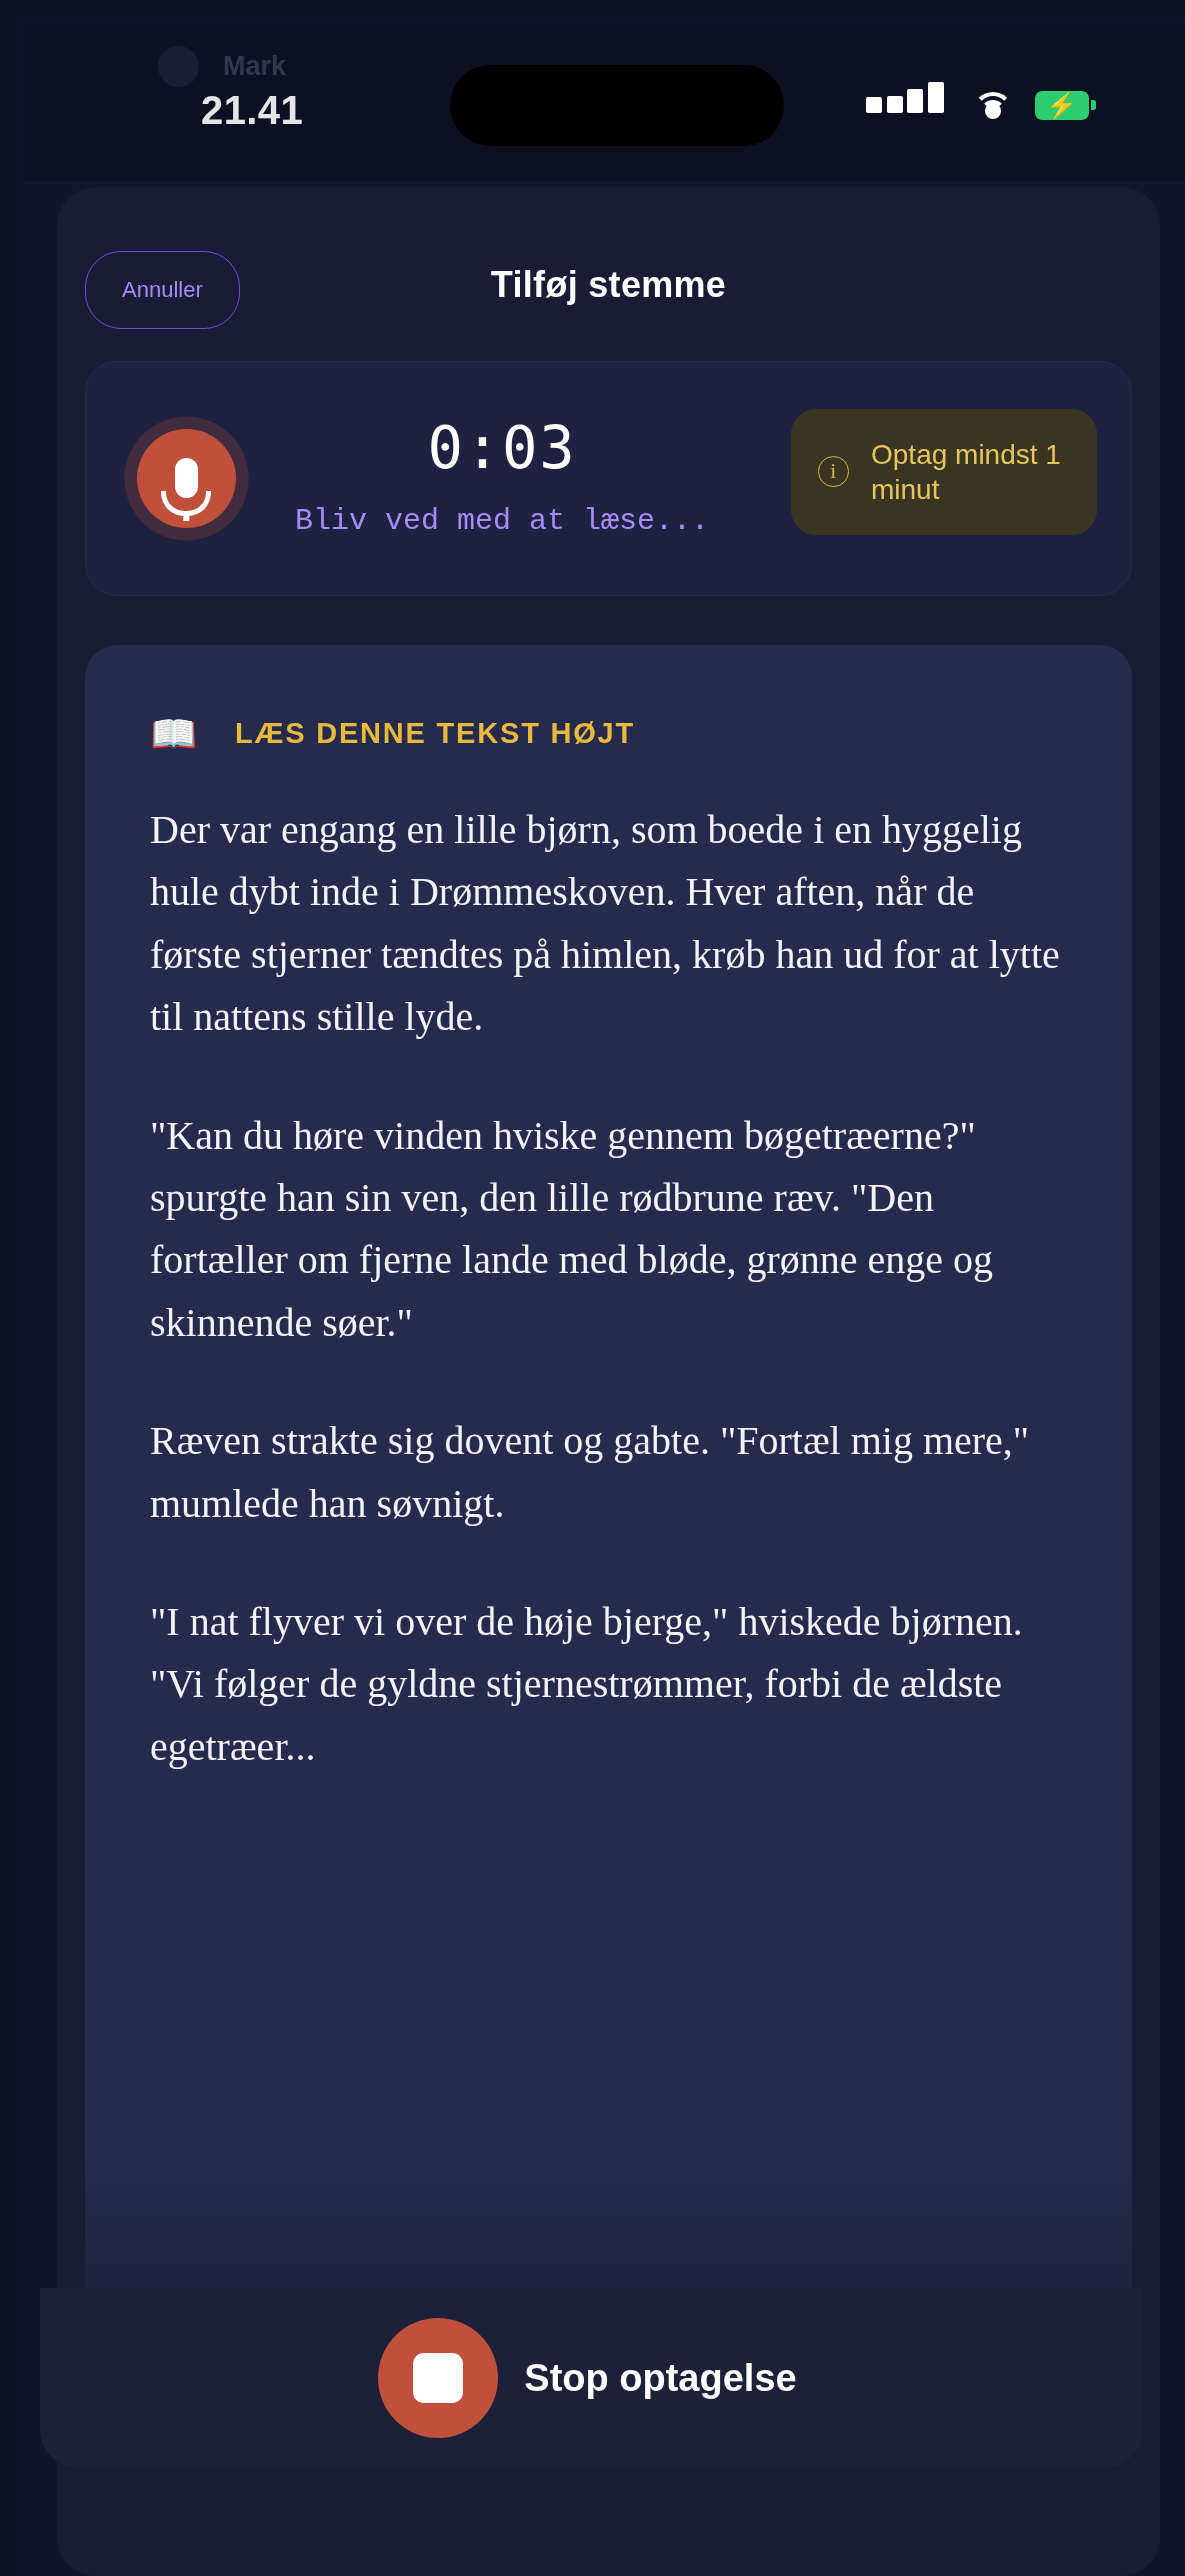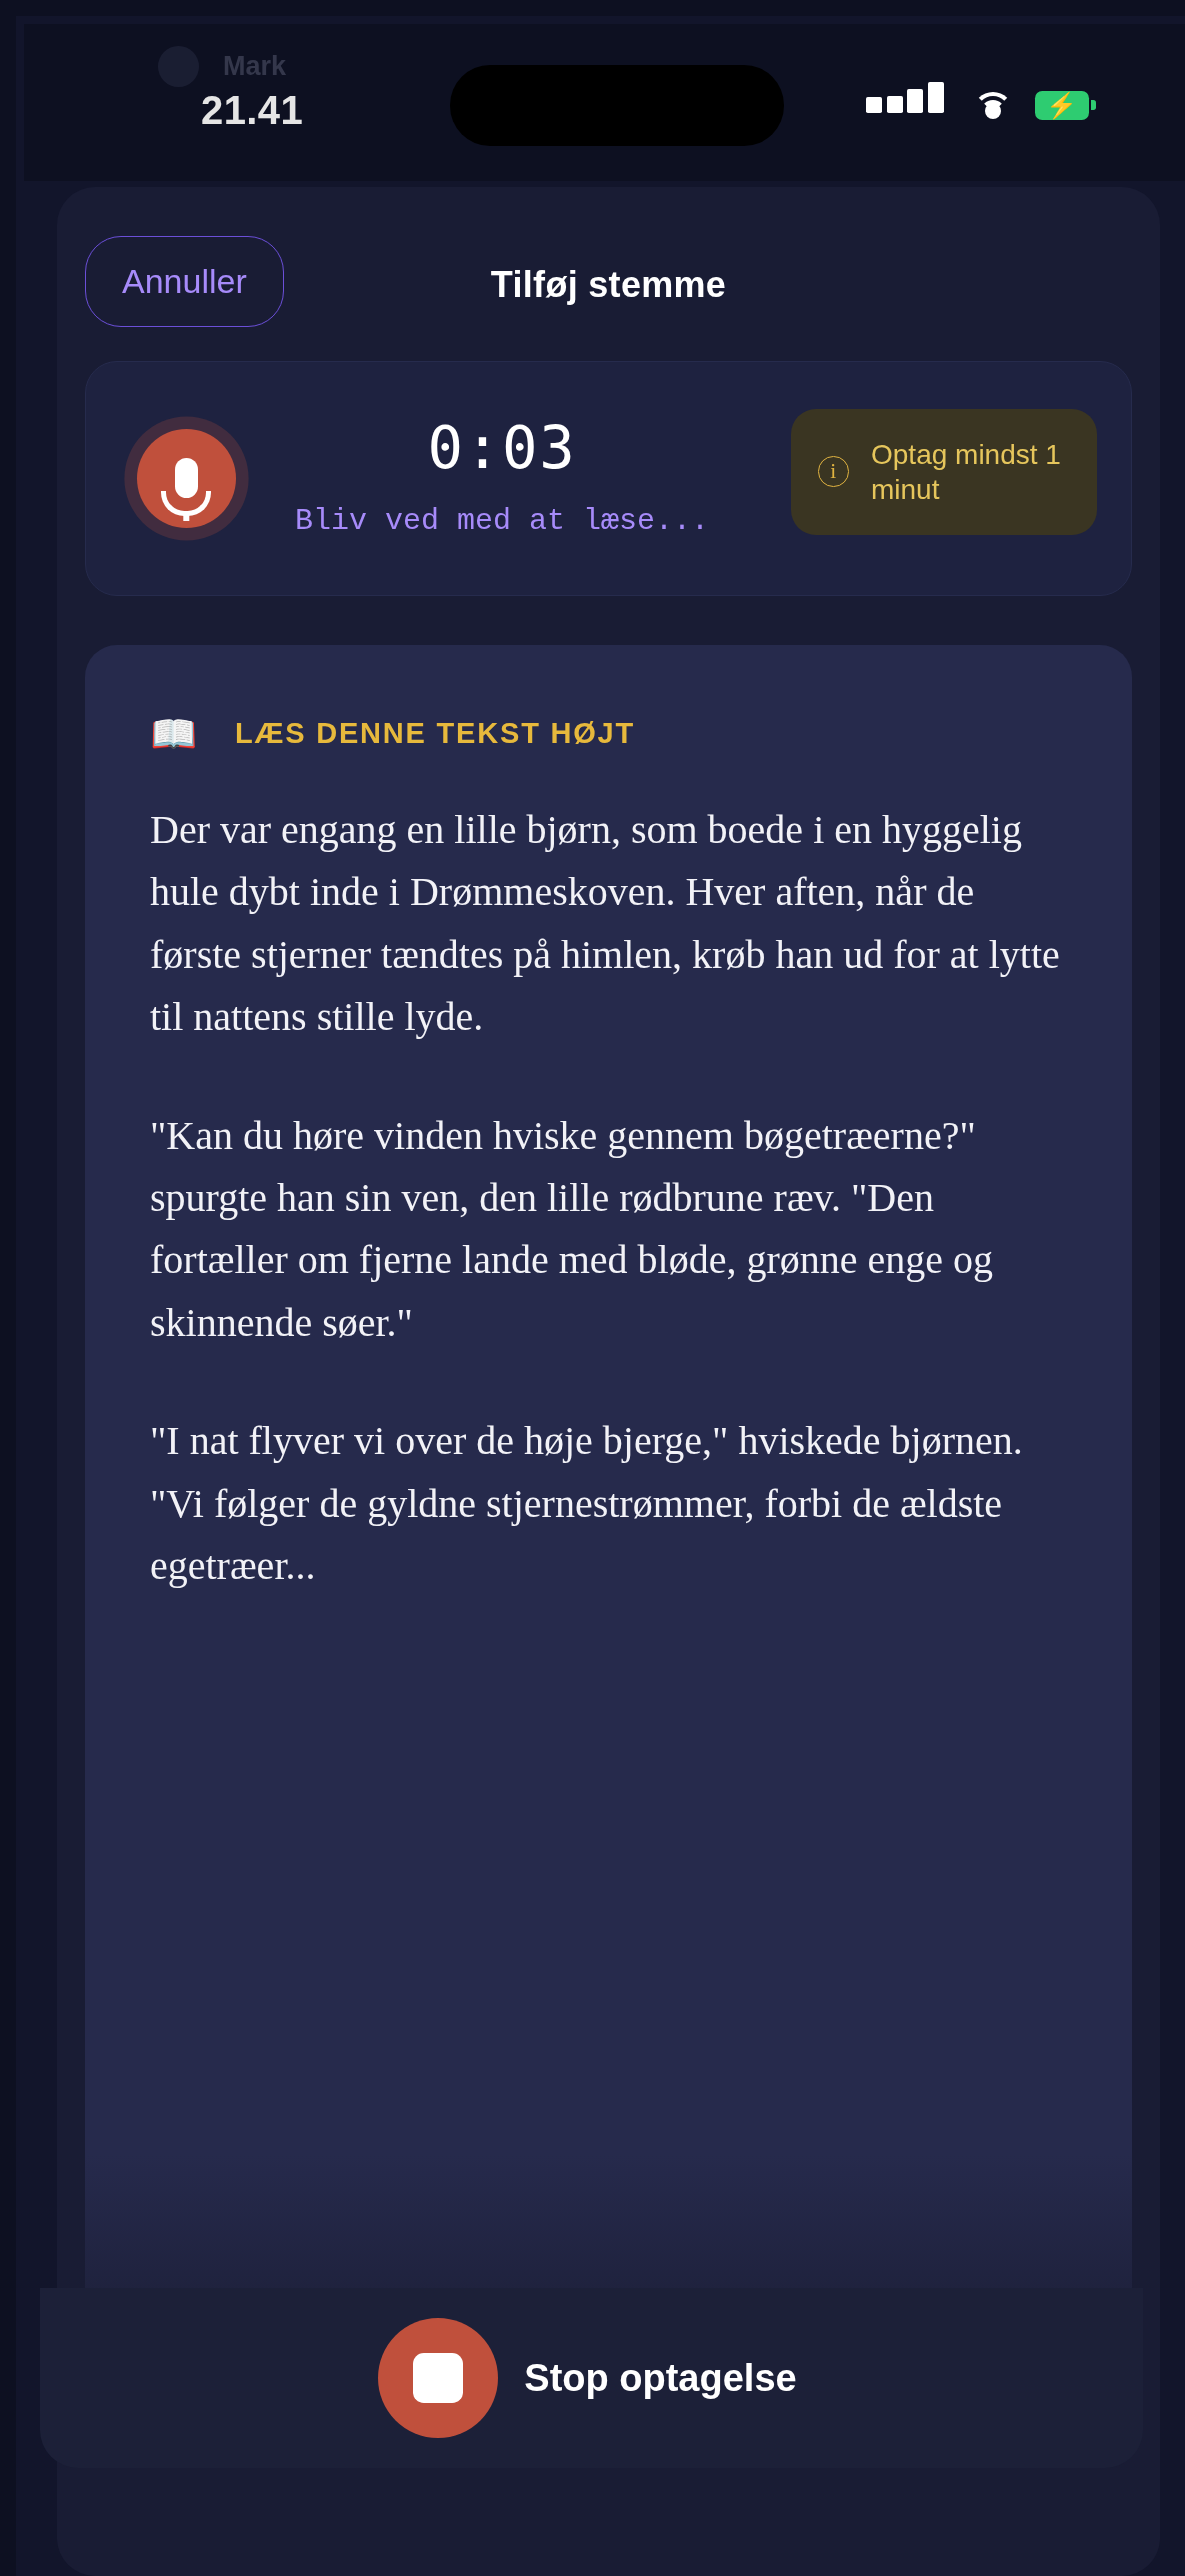--- a/index.html
+++ b/index.html
@@ -123,26 +123,26 @@
     overflow: hidden;
   }
 
   .nav {
     position: relative;
     height: 153px;
   }
   .cancel-btn {
     position: absolute;
     left: 20px;
-    top: 41px;
+    top: 56px;
     padding: 25px 36px;
     border-radius: 36px;
     border: 1.8px solid #6b4fd8;
     color: #a78bfa;
-    font-size: 34px;
+    font-size: 22px;
     background: transparent;
   }
   .nav-title {
     position: absolute;
     left: 0; right: 0;
     top: 61px;
     text-align: center;
     color: #fff;
     font-size: 36px;
     font-weight: bold;
@@ -362,20 +362,21 @@
     </div>
 
     <div class="text-card">
       <div class="read-head">
         <div class="book-icon">📖</div>
         <div class="read-label">LÆS DENNE TEKST HØJT</div>
       </div>
       <div class="story">
         <p>Der var engang en lille bjørn, som boede i en hyggelig hule dybt inde i Drømmeskoven. Hver aften, når de første stjerner tændtes på himlen, krøb han ud for at lytte til nattens stille lyde.</p>
         <p>"Kan du høre vinden hviske gennem bøgetræerne?" spurgte han sin ven, den lille rødbrune ræv. "Den fortæller om fjerne lande med bløde, grønne enge og skinnende søer."</p>
+        <p>Ræven strakte sig dovent og gabte. "Fortæl mig mere," mumlede han søvnigt.</p>
         <p>"I nat flyver vi over de høje bjerge," hviskede bjørnen. "Vi følger de gyldne stjernestrømmer, forbi de ældste egetræer...</p>
       </div>
     </div>
   </div>
 
   <div class="bottom-bar">
     <div class="stop-btn-circle">
       <div class="stop-square"></div>
     </div>
     <div class="stop-label">Stop optagelse</div>

